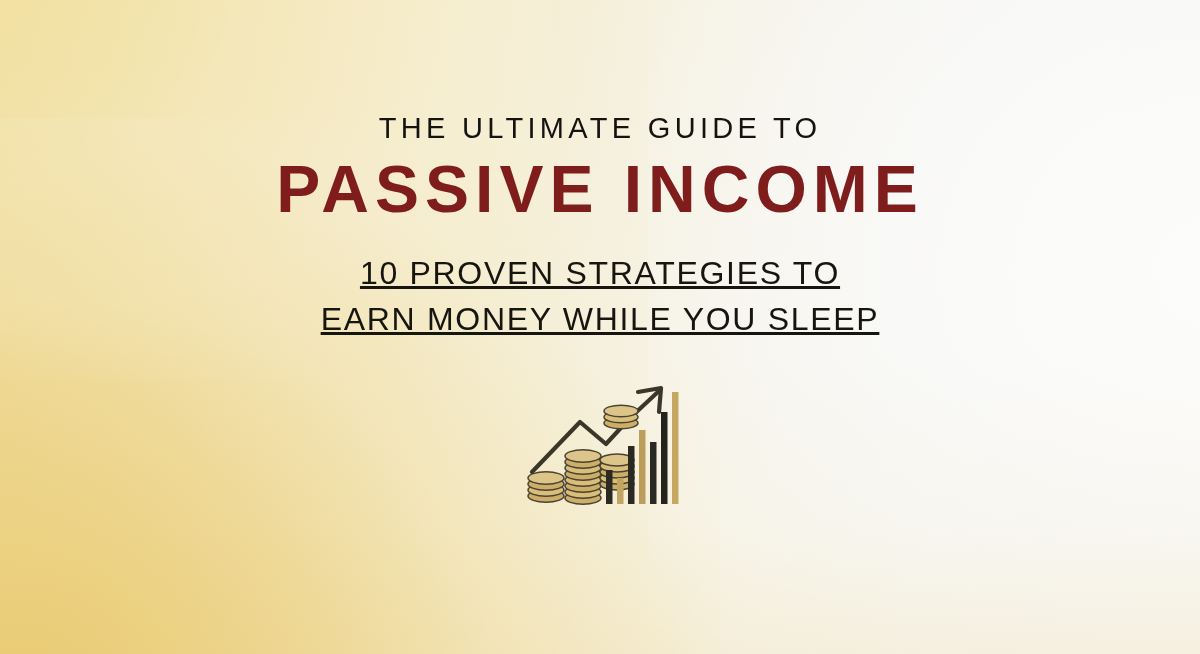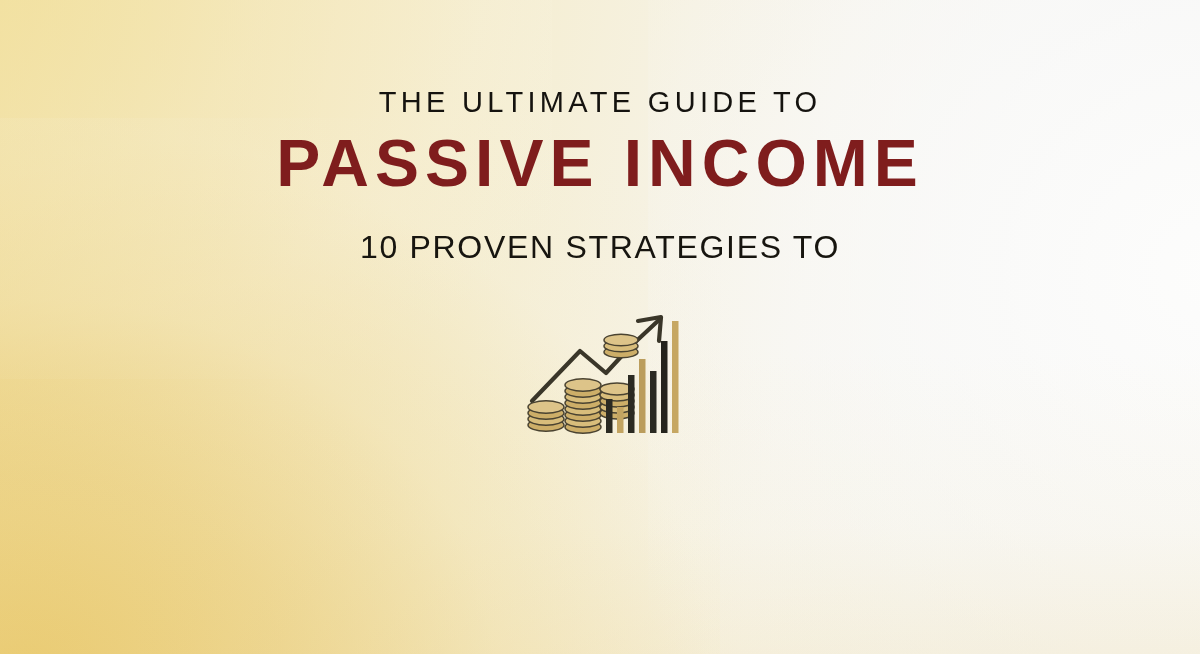--- a/index.html
+++ b/index.html
@@ -90,21 +90,21 @@
   .content {
     position: relative;
     width: 100%;
     height: 100%;
     display: flex;
     flex-direction: column;
     align-items: center;
   }
 
   .eyebrow {
-    margin-top: 87px;
+    margin-top: 113px;
     font-size: 29px;
     font-weight: 400;
     letter-spacing: 4.3px;
     color: #15130f;
     text-transform: uppercase;
     line-height: 1.05;
     white-space: nowrap;
   }
 
   .title {
@@ -122,21 +122,21 @@
     margin-top: 29px;
     font-size: 32px;
     font-weight: 400;
     letter-spacing: 1.7px;
     color: #17150f;
     text-transform: uppercase;
     line-height: 1.42;
     text-align: center;
     white-space: nowrap;
   }
-  .subtitle .sub-line { display: block; }
+  .subtitle .sub-line { display: block; text-decoration: underline; }
 
   
   .icon-wrap {
     margin-top: 32px;
     width: 160px;
     height: 140px;
     display: flex;
     align-items: center;
     justify-content: center;
   }
@@ -154,20 +154,21 @@
   <div class="bg-warm-bottom"></div>
 
   <div class="content">
 
     <div class="eyebrow">THE ULTIMATE GUIDE TO</div>
 
     <h1 class="title">PASSIVE INCOME</h1>
 
     <div class="subtitle">
       <span class="sub-line">10 PROVEN STRATEGIES TO</span>
+      <span class="sub-line">EARN MONEY WHILE YOU SLEEP</span>
     </div>
 
     <div class="icon-wrap">
       <svg viewBox="0 0 160 140" xmlns="http://www.w3.org/2000/svg">
 
         <g fill="none" stroke="#3a3629" stroke-width="4.2" stroke-linecap="round" stroke-linejoin="round">
           <path d="M12 98 L60 48 L86 70 L110 44 L140 16"></path>
           <path d="M118 18 L141 14 L139 38"></path>
         </g>
 

